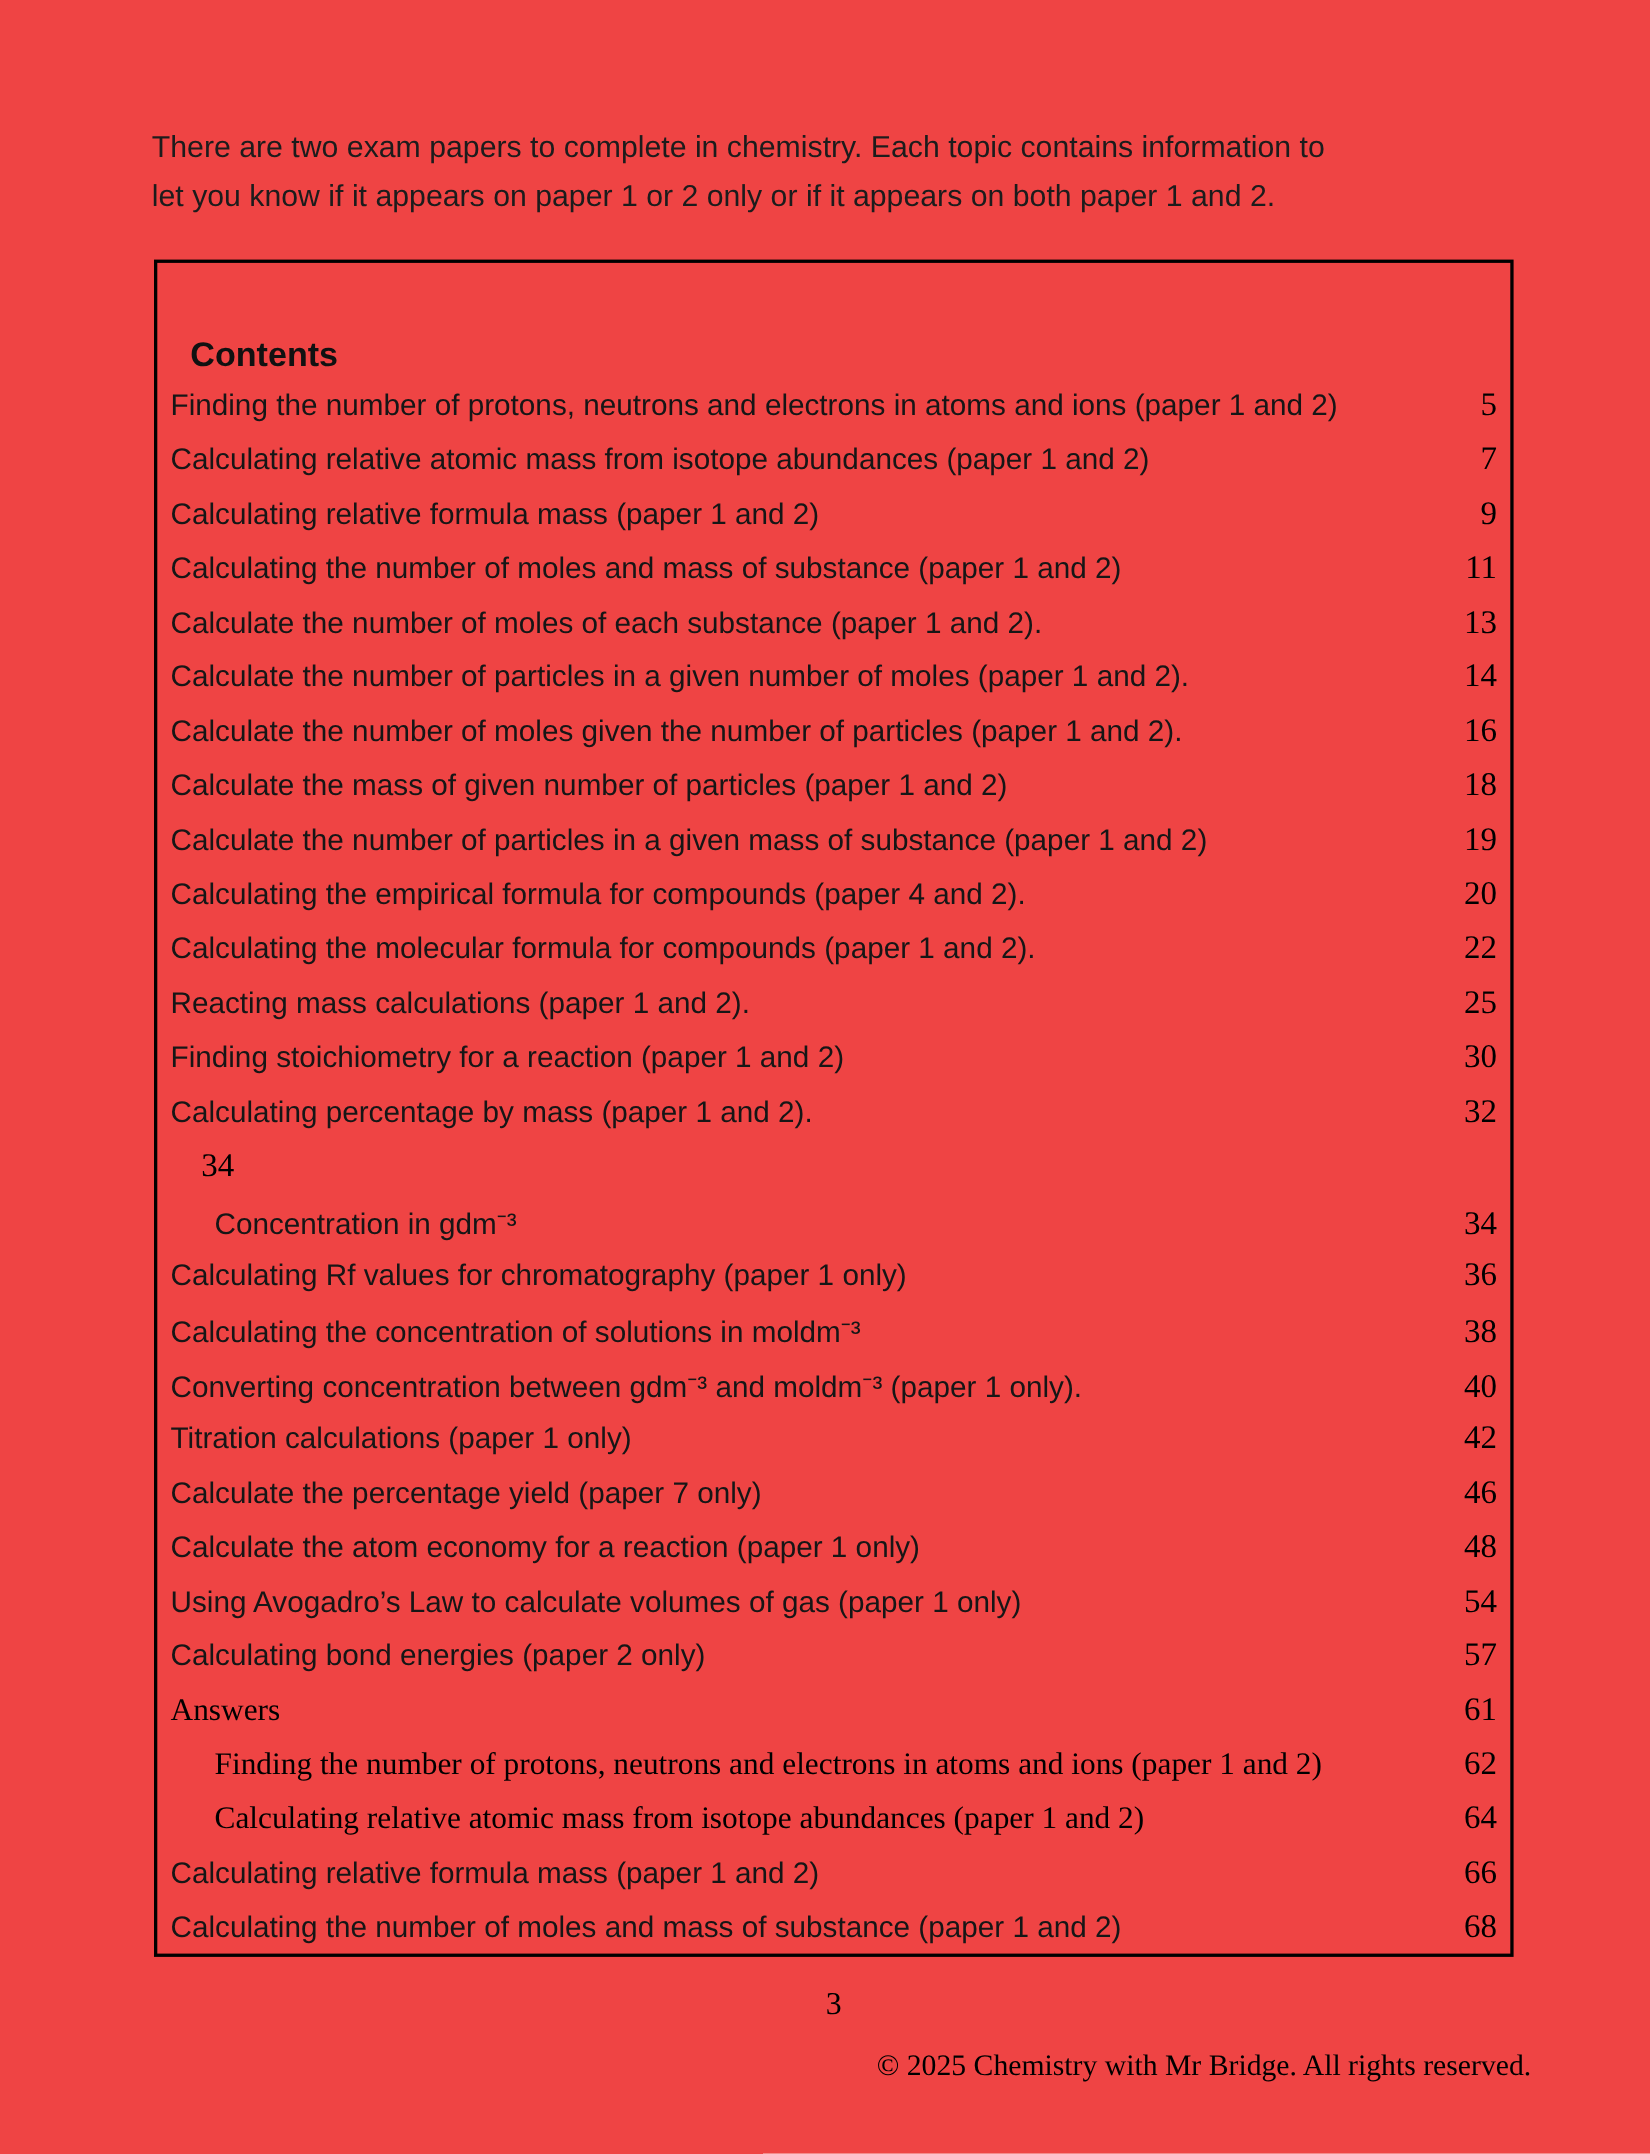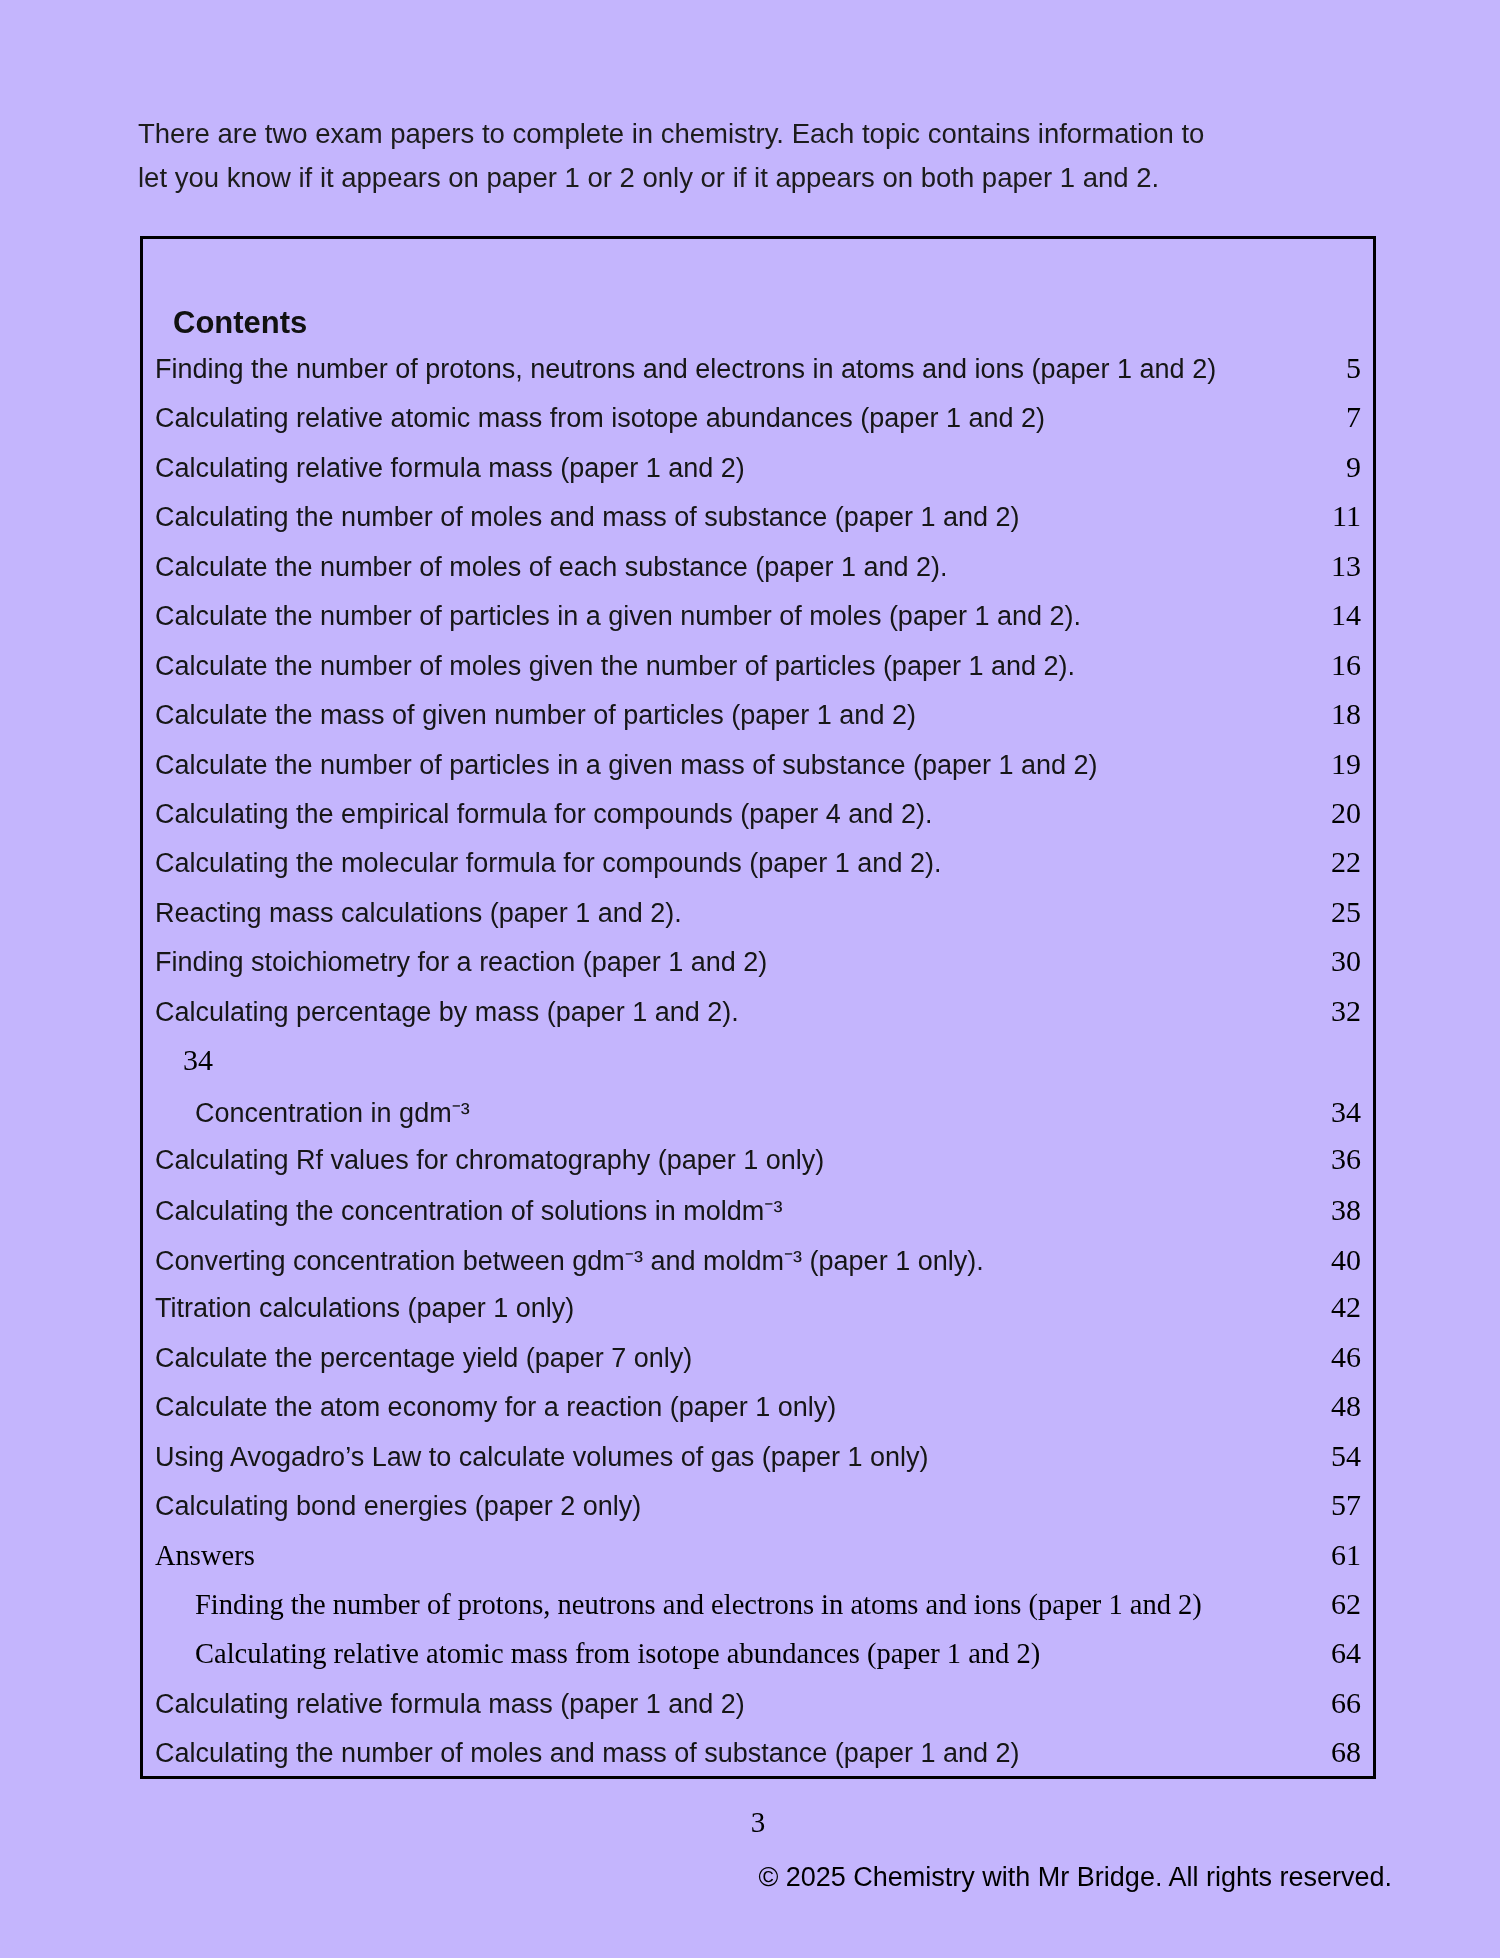--- a/index.html
+++ b/index.html
@@ -4,21 +4,21 @@
 <style>
   html, body {
     margin: 0;
     padding: 0;
     background: #ffffff;
   }
   .page {
     position: relative;
     width: 1500px;
     height: 1958px;
-    background: #c4b5fd;
+    background: #ef4444;
     color: #111111;
     overflow: hidden;
   }
   .intro {
     position: absolute;
     left: 138px;
     top: 112px;
     width: 1250px;
     font-family: "Liberation Sans", sans-serif;
     font-size: 27.5px;
@@ -90,21 +90,21 @@
     text-align: center;
     font-family: "Liberation Serif", serif;
     font-size: 29px;
     color: #000000;
   }
   .footer-copyright {
     position: absolute;
     right: 108px;
     top: 1862px;
     text-align: right;
-    font-family: Liberation Sans, sans-serif;
+    font-family: Liberation Serif, serif;
     font-size: 27px;
     color: #000000;
   }
 </style>
 </head>
 <body>
 
 <div class="page">
 
   <div class="intro">

